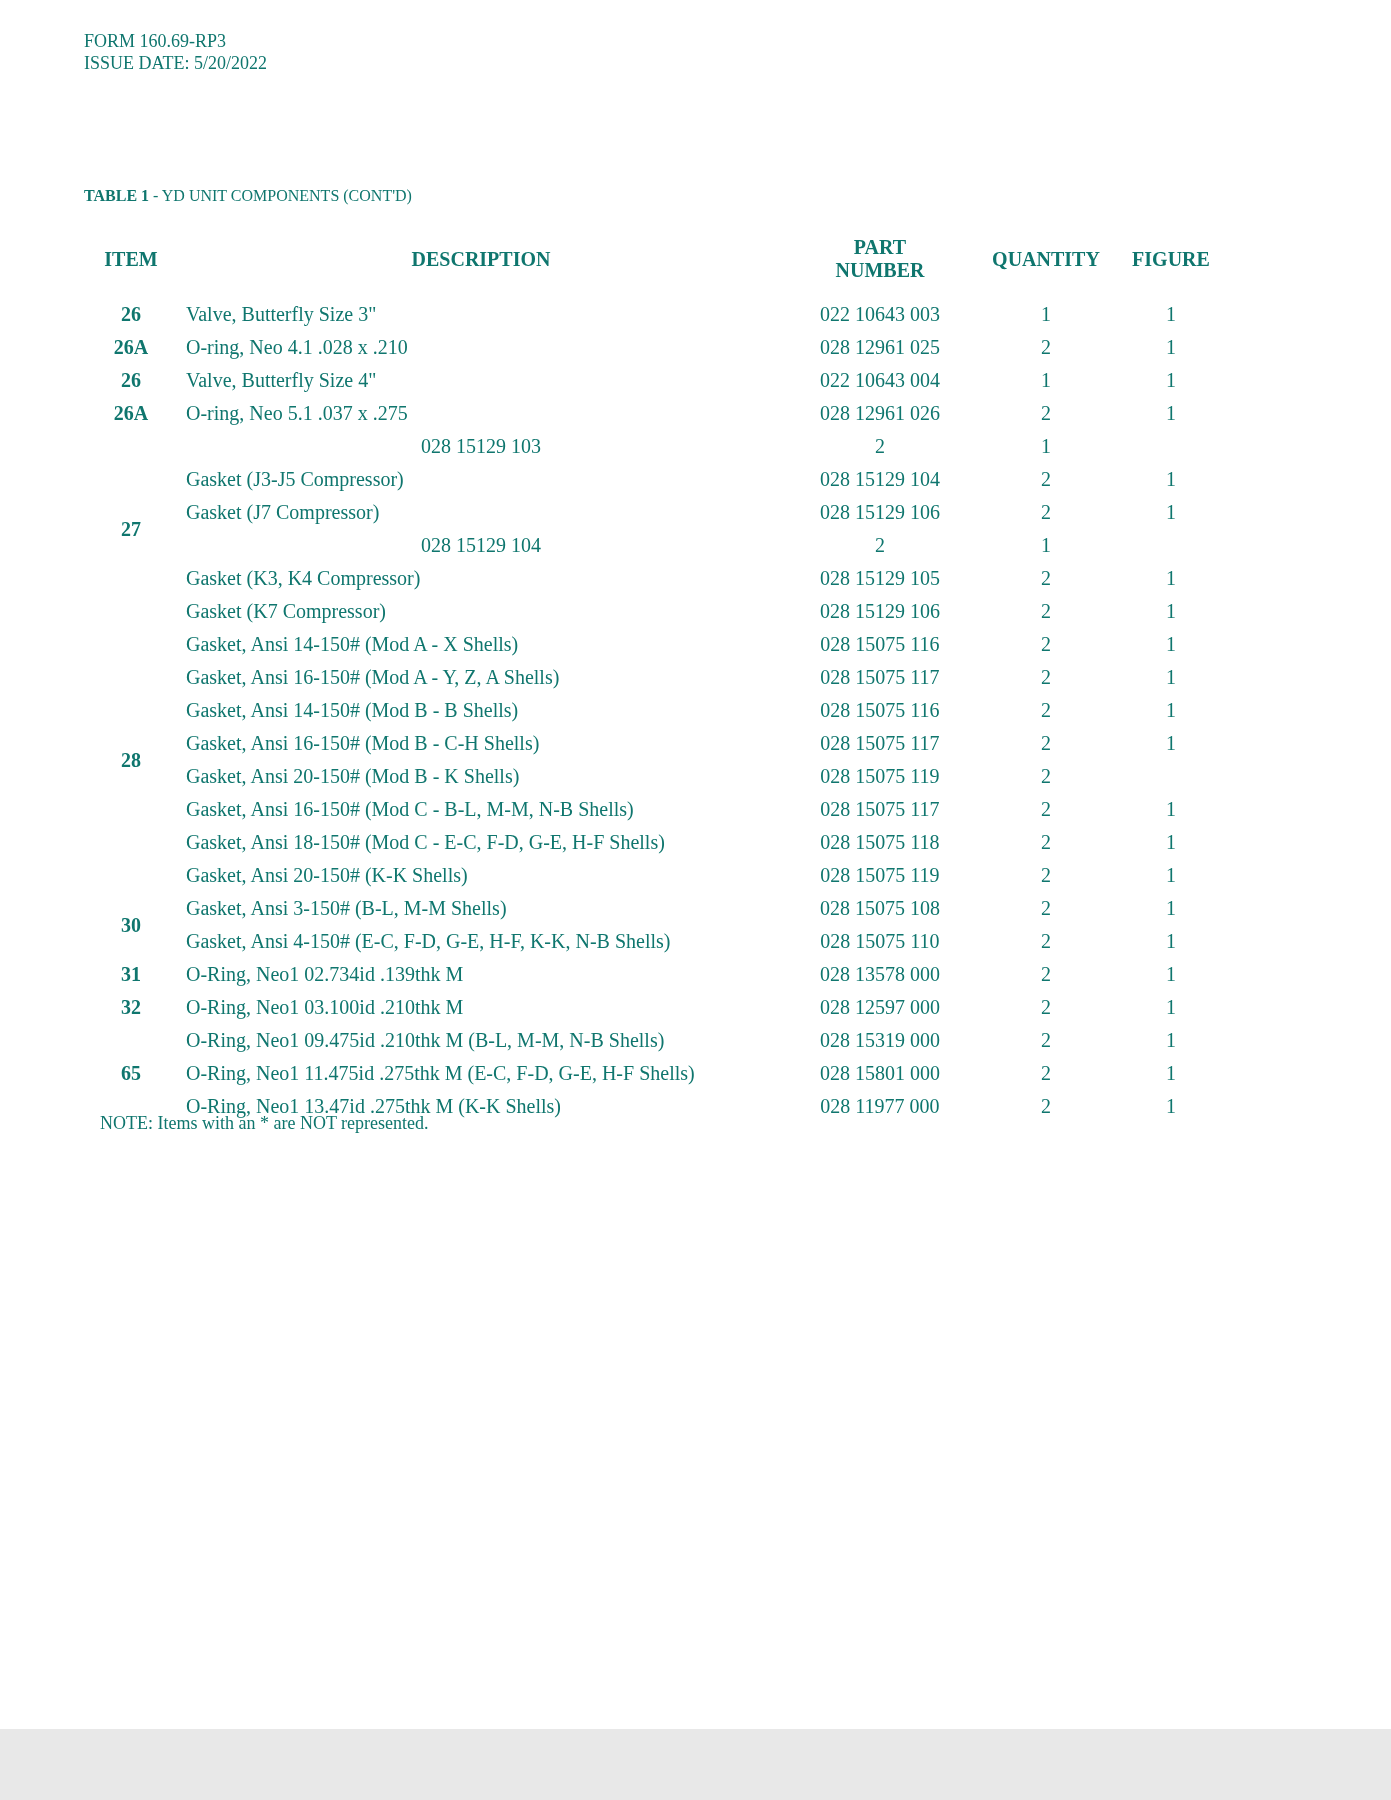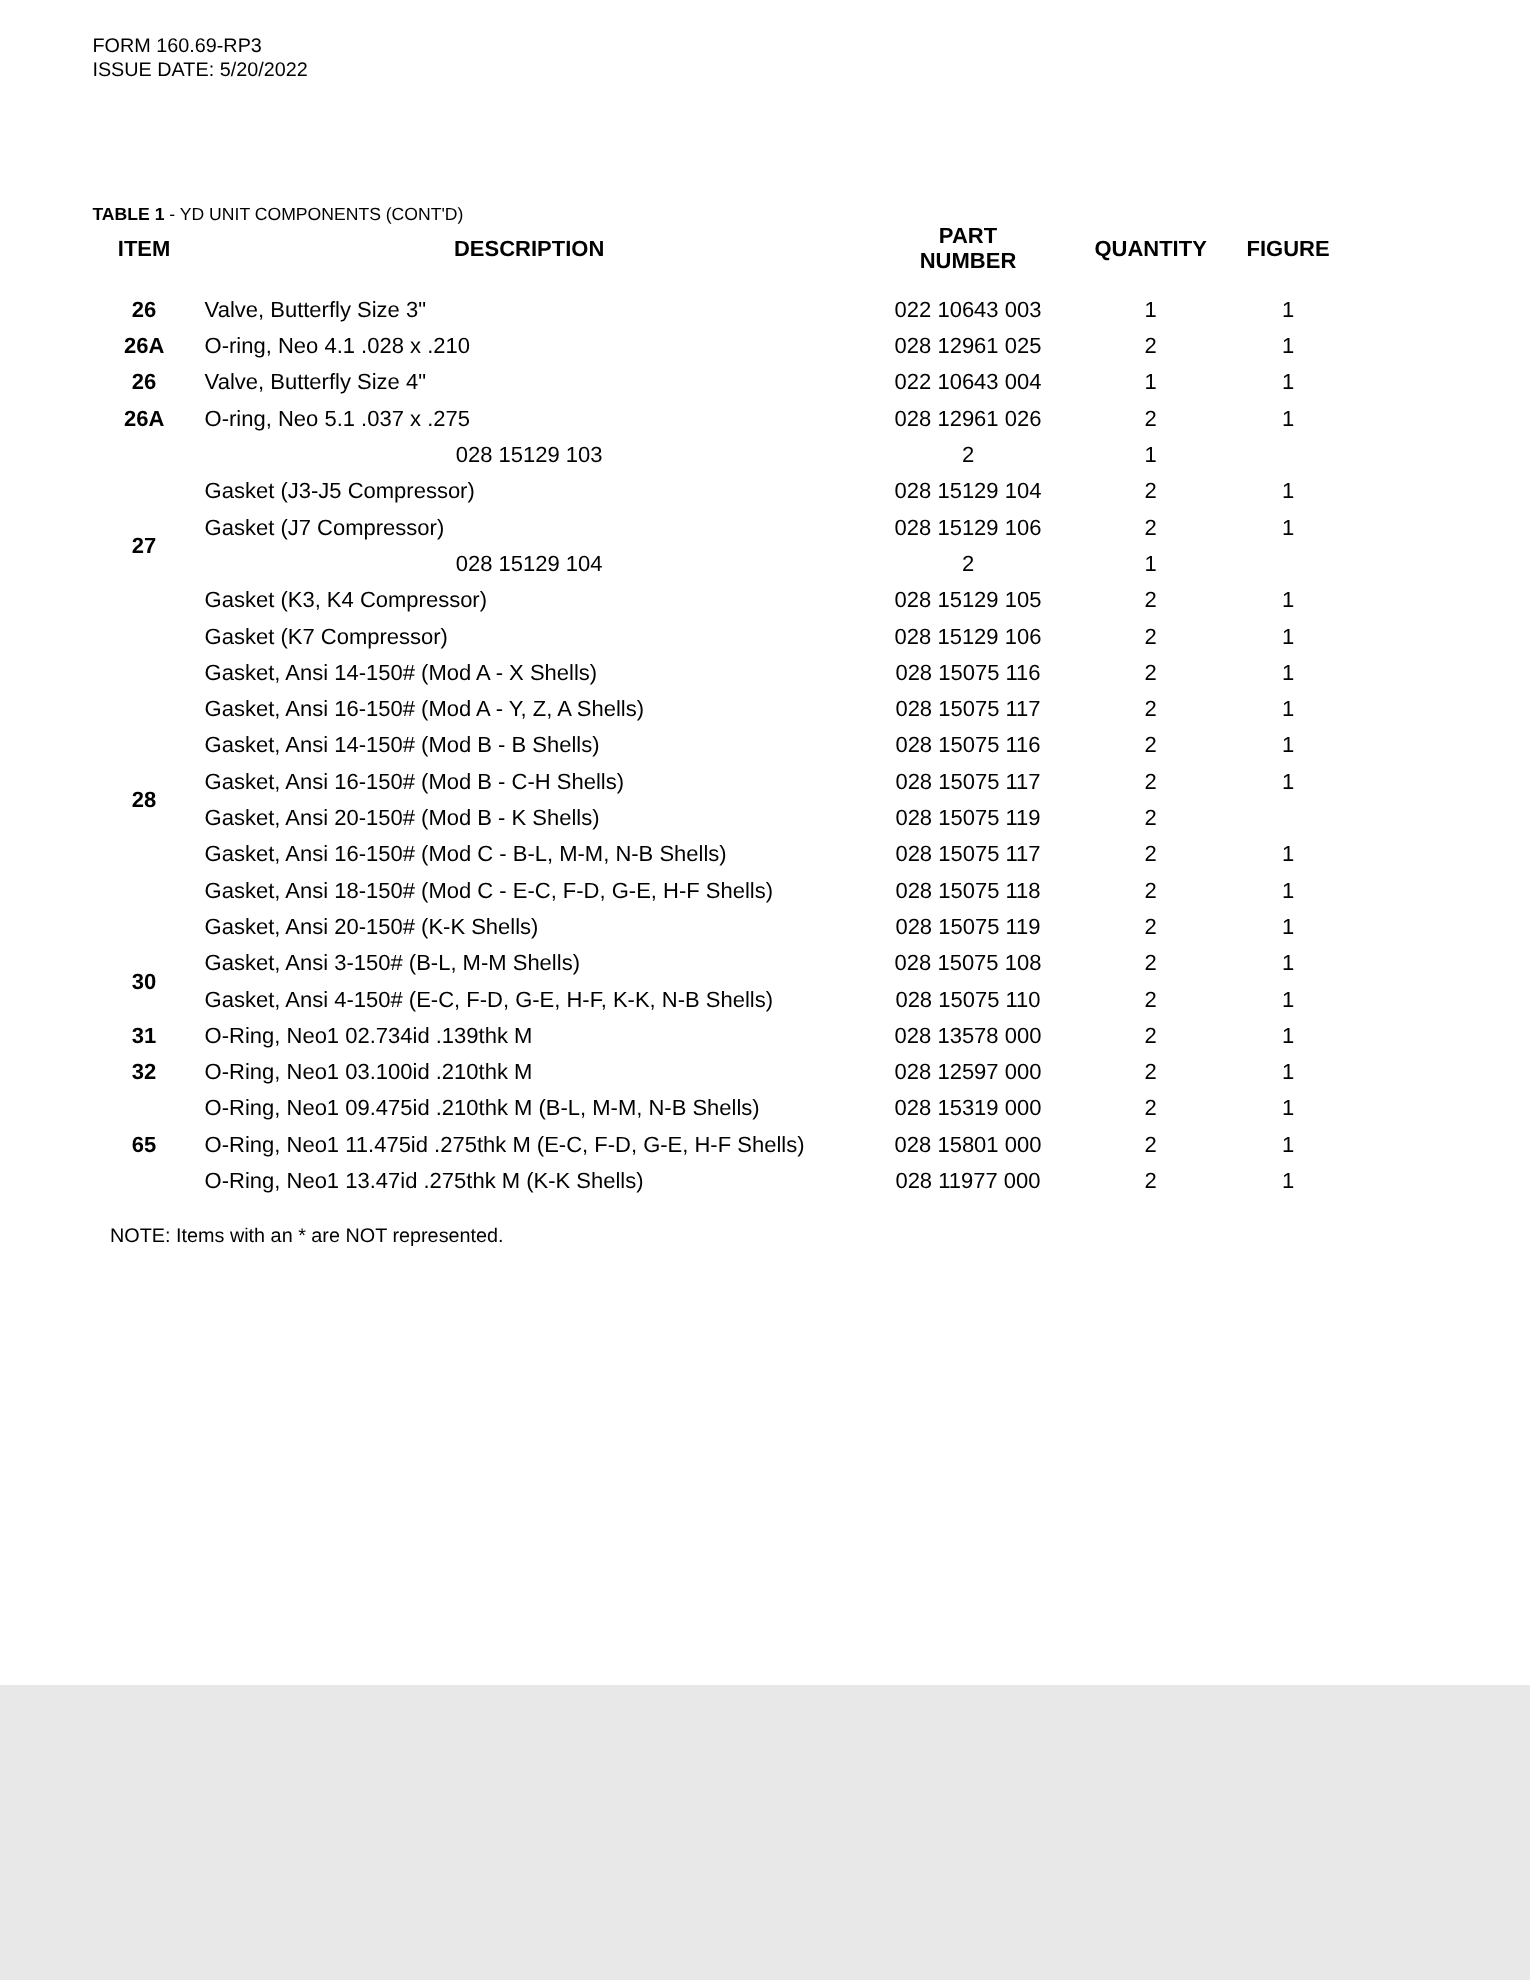--- a/index.html
+++ b/index.html
@@ -1,29 +1,29 @@
 <!DOCTYPE html>
 <html><head>
 <meta charset="utf-8">
 <style>
   html,body { margin:0; padding:0; background:#e8e8e8; }
   .page {
     position:relative;
-    width:1391px; height:1532px;
+    width:1391px; height:1729px;
     margin:0 auto;
     background:#ffffff;
-    color:#000000;
-    font-family:Liberation Sans, sans-serif;
+    color:#0f766e;
+    font-family:Liberation Serif, serif;
     overflow:hidden;
   }
   .meta { position:absolute; left:84px; top:30px; font-size:18px; line-height:22px; }
   .doc-title { position:absolute; left:84px; top:187px; font-size:16px; white-space:pre; }
   .doc-title .bold { font-weight:bold; }
 
-  .parts-table { position:absolute; left:86px; top:204px; width:1140px; }
+  .parts-table { position:absolute; left:86px; top:236px; width:1140px; }
   .thead {
     display:grid; grid-template-columns:90px 610px 188px 144px 106px;
     align-items:center; height:46px;
     font-weight:bold; font-size:20px;
   }
   .thead .hcell { text-align:center; white-space:pre-line; line-height:23px; }
   .tbody { margin-top:16px; }
   .group { display:flex; }
   .item-cell {
     width:90px; display:flex; align-items:center; justify-content:center;

